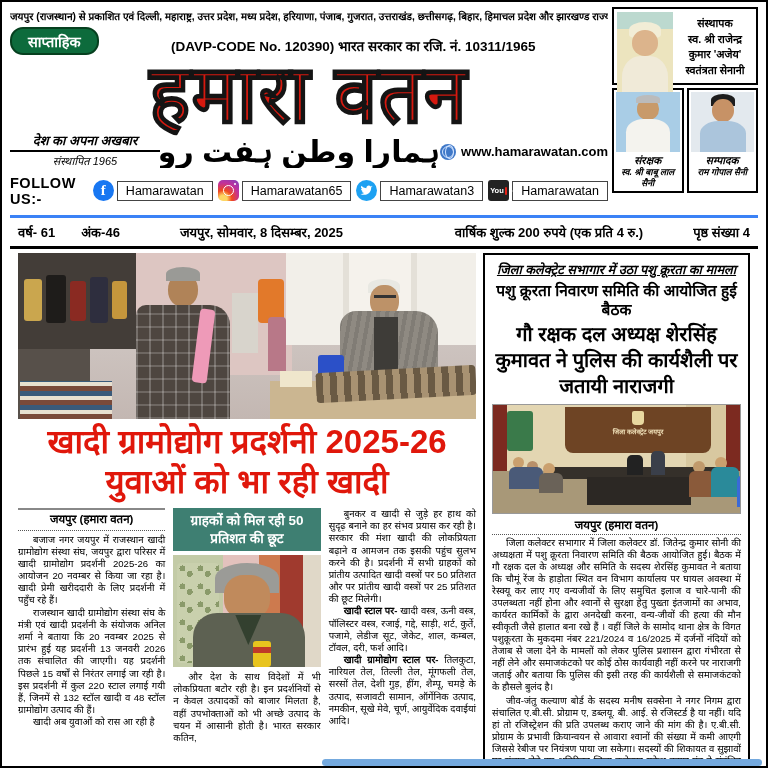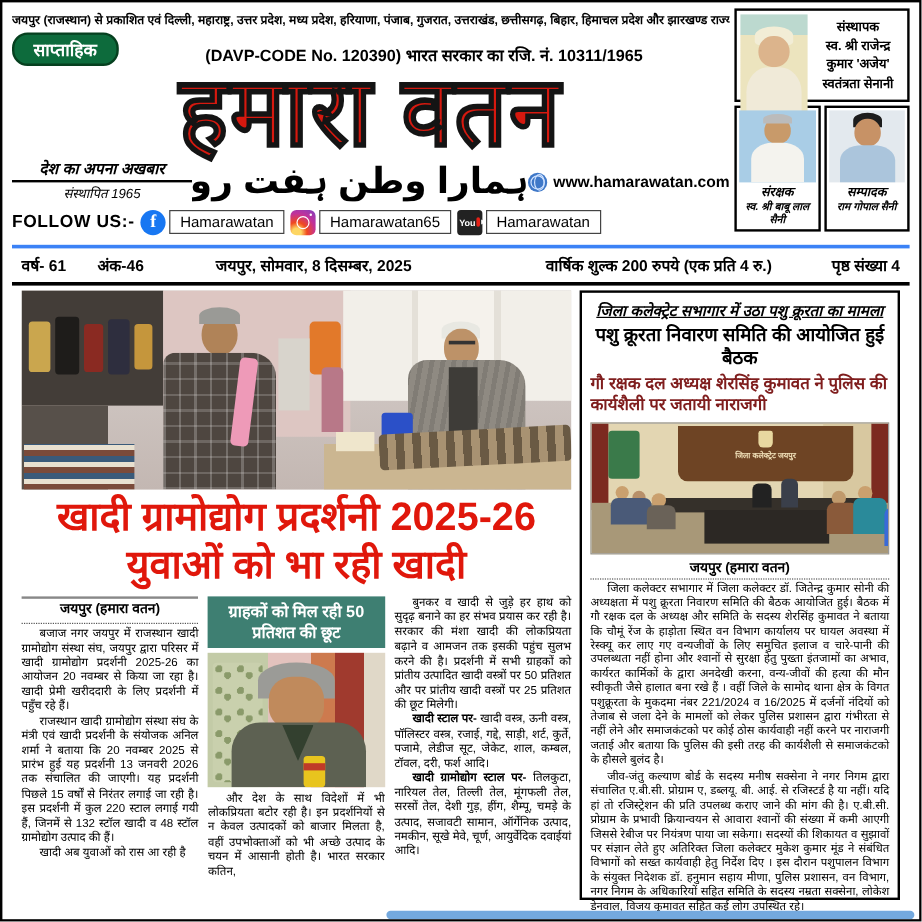--- a/index.html
+++ b/index.html
@@ -97,21 +97,21 @@
   .subhead { background:#3e7f72; color:#fff; font-weight:bold; font-size:13.5px; text-align:center;
              line-height:1.3; padding:4px 6px; }
   .interview-photo { height:112px; margin:4px 0 4px;
              background:linear-gradient(90deg,#c3cba7 0 34%, #e3c2bd 34% 58%, #cd7a4e 58% 72%, #a03a2e 72% 88%, #e0d8c8 88%); }
   .lbl { font-weight:bold; }
 
   
   .second-story { flex:1; border:2px solid #000; padding:5px 7px 4px; min-width:0; }
   .kicker { font-size:12.8px; font-weight:bold; font-style:italic; text-decoration:underline; text-align:center; white-space:nowrap; overflow:hidden; }
   .s-headline { font-size:15.5px; font-weight:bold; text-align:center; margin:3px 0 2px; line-height:1.25; }
-  .s-subheadline { font-size:14px; font-weight:bold; color:#7f1d1d; line-height:1.3; margin-bottom:5px; }
+  .s-subheadline { font-size:20px; font-weight:bold; color:#000000; text-align:center; line-height:1.3; margin-bottom:5px; }
   .meeting-photo { height:110px; background:#e3d6b2; border:1px solid #999; }
   .dateline2 { font-size:11.5px; font-weight:bold; text-align:center; border-bottom:1.5px dotted #555;
                padding:3px 0 2px; margin-bottom:2px; }
   .second-story p { font-size:9.5px; line-height:1.26; text-align:justify; text-indent:14px; margin-top:2px; }
 
   .bottom-blue-bar { position:absolute; bottom:0; left:320px; right:4px; height:7px;
                      background:#74a9de; border-radius:4px; }
 </style>
 </head>
 <body>
@@ -144,20 +144,28 @@
 
         <div class="follow-row">
           <span class="follow-label">FOLLOW US:-</span>
           <span class="social-item">
             <span class="sicon fb"></span>
             <span class="sbox">Hamarawatan</span>
           </span>
           <span class="social-item">
             <span class="sicon ig"></span>
             <span class="sbox">Hamarawatan65</span>
+          </span>
+          <span class="social-item">
+            <span class="sicon tw">
+                <svg viewBox="0 0 24 24">
+                  <path d="M23 5.1c-.8.4-1.7.6-2.6.8a4.5 4.5 0 0 0 2-2.5c-.9.5-1.9.9-2.9 1.1A4.5 4.5 0 0 0 11.7 8 12.8 12.8 0 0 1 2.4 3.3a4.5 4.5 0 0 0 1.4 6A4.4 4.4 0 0 1 1.7 8.8v.1a4.5 4.5 0 0 0 3.6 4.4 4.6 4.6 0 0 1-2 .1 4.5 4.5 0 0 0 4.2 3.1A9 9 0 0 1 .9 18.4 12.7 12.7 0 0 0 7.8 20c8.3 0 12.8-6.9 12.8-12.8v-.6c.9-.6 1.6-1.4 2.4-2.3z"></path>
+                </svg>
+              </span>
+            <span class="sbox">Hamarawatan3</span>
           </span>
           <span class="social-item">
             <span class="sicon yt">
               <span class="yt-you">You</span>
                 <span class="yt-play"></span>
             </span>
             <span class="sbox">Hamarawatan</span>
           </span>
         </div>
       </div>

